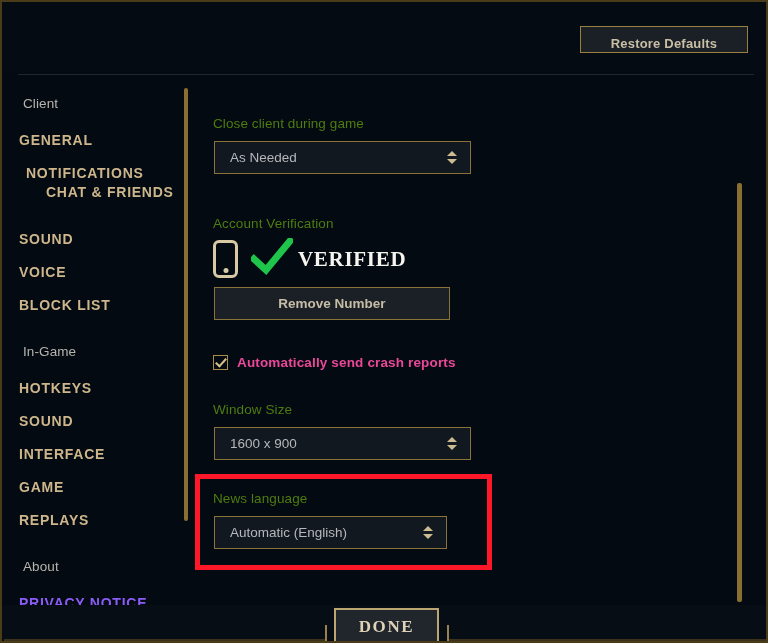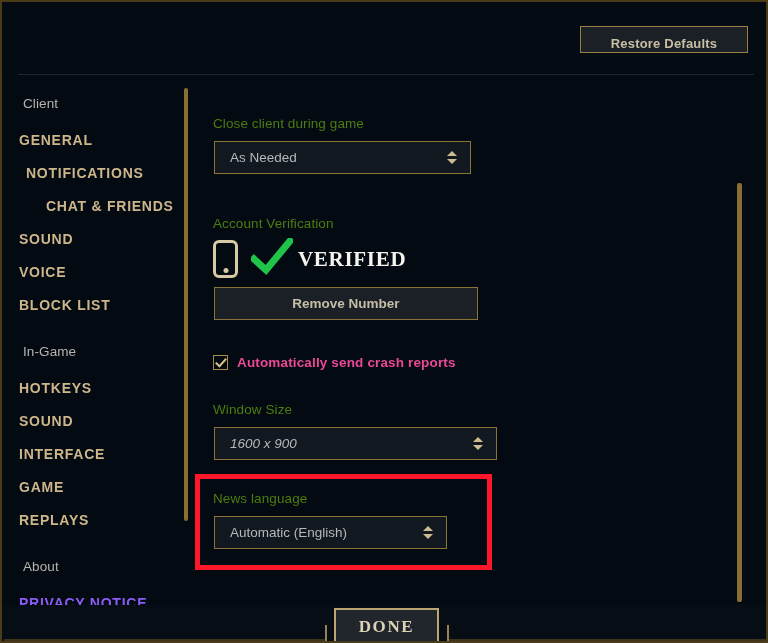--- a/index.html
+++ b/index.html
@@ -179,21 +179,21 @@
     left: 296px; top: 245px;
     color: #f6f4ee;
     font-family: "Liberation Serif", serif;
     font-weight: bold;
     font-size: 21px;
     letter-spacing: .7px;
   }
   #remove-number {
     position: absolute;
     left: 212px; top: 285px;
-    width: 264px; height: 33px;
+    width: 236px; height: 33px;
     background: #1b2027;
     border: 1px solid #8a7336;
     box-sizing: border-box;
     color: #c6bda6;
     font-size: 13.5px;
     font-weight: bold;
     cursor: pointer;
     padding: 0;
     text-align: center;
     line-height: 31px;
@@ -300,21 +300,21 @@
   <div id="header">
     <button id="restore-defaults">Restore Defaults</button>
   </div>
   <div id="header-divider"></div>
 
   <div id="sidebar">
     <div class="nav-group-label" style="position:absolute; left:0; top:20px;">Client</div>
 
     <div class="nav-item" style="position:absolute; left:0; top:56px;">GENERAL</div>
     <div class="nav-item" style="position:absolute; left:12px; top:89px;padding-left:12px;">NOTIFICATIONS</div>
-    <div class="nav-item" style="position:absolute; left:0; top:122px;padding-left:44px;">CHAT &amp; FRIENDS</div>
+    <div class="nav-item" style="position:absolute; left:0; top:108px;padding-left:44px;">CHAT &amp; FRIENDS</div>
     <div class="nav-item" style="position:absolute; left:0; top:155px;">SOUND</div>
     <div class="nav-item" style="position:absolute; left:0; top:188px;">VOICE</div>
     <div class="nav-item" style="position:absolute; left:0; top:221px;">BLOCK LIST</div>
 
     <div class="nav-group-label" style="position:absolute; left:0; top:268px;">In-Game</div>
 
     <div class="nav-item" style="position:absolute; left:0; top:304px;">HOTKEYS</div>
     <div class="nav-item" style="position:absolute; left:0; top:337px;">SOUND</div>
     <div class="nav-item" style="position:absolute; left:0; top:370px;">INTERFACE</div>
     <div class="nav-item" style="position:absolute; left:0; top:403px;">GAME</div>
@@ -344,21 +344,21 @@
     </svg>
     <div id="verified-text">VERIFIED</div>
     <button id="remove-number">Remove Number</button>
 
     <div id="crash-row">
       <span id="crash-box"></span>
       <span id="crash-label">Automatically send crash reports</span>
     </div>
 
     <div class="field-label" style="left:211px; top:400px;">Window Size</div>
-    <div class="dropdown" style="left:212px; top:425px; width:283px;font-style:italic;">
+    <div class="dropdown" style="left:212px; top:425px; width:257px;">
       <span class="dd-value">1600 x 900</span>
       <span class="dd-arrows">
           <i class="up"></i>
           <i class="down"></i>
         </span>
     </div>
 
     <div class="field-label" style="left:211px; top:489px;">News language</div>
     <div class="dropdown" style="left:212px; top:514px; width:233px;">
       <span class="dd-value">Automatic (English)</span>

